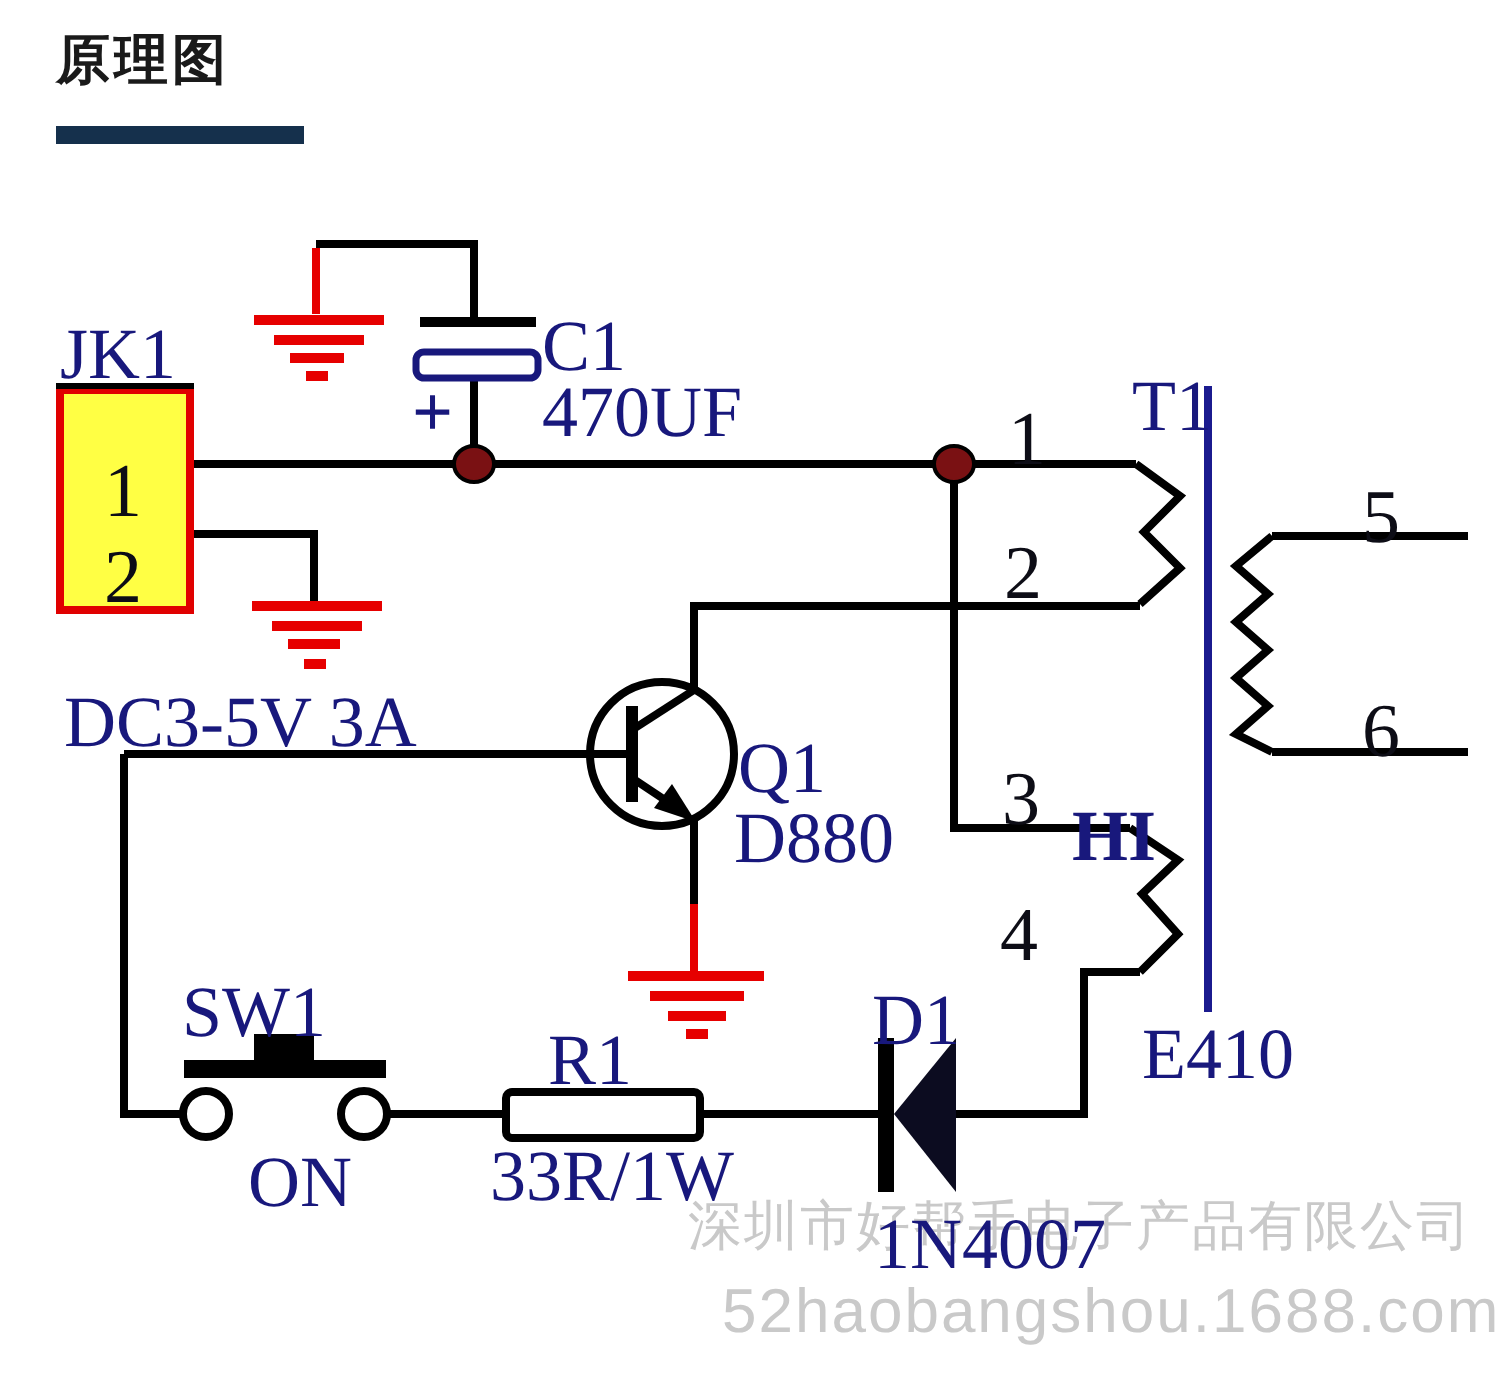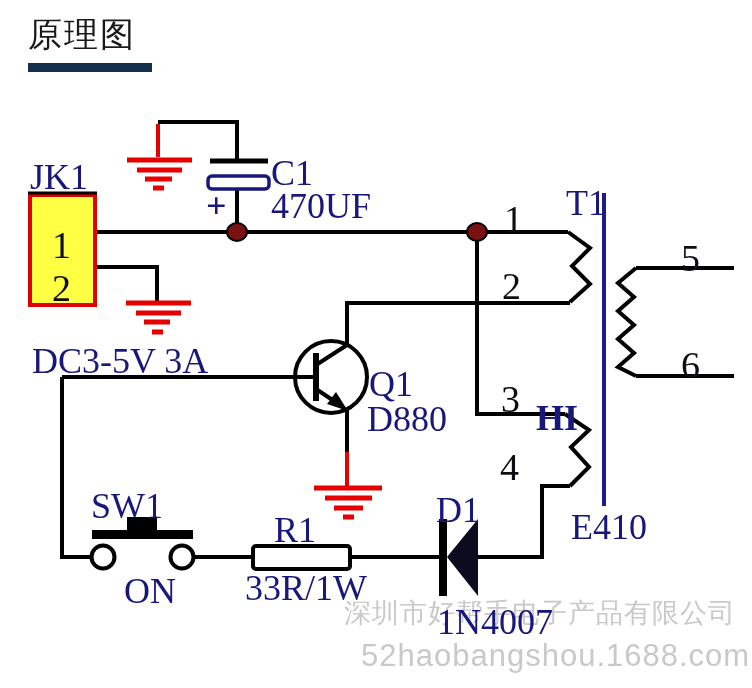--- a/index.html
+++ b/index.html
@@ -1,22 +1,22 @@
 <!DOCTYPE html>
 <html><head>
 <meta charset="utf-8">
 <style>
   html,body{margin:0;padding:0;}
   body{
     width:752px;height:688px;position:relative;background:#ffffff;
     font-family:"Liberation Sans",sans-serif;overflow:hidden;
   }
   #title{
-    position:absolute;left:28px;top:12px;font-size:34px;color:#1a1a1a;
-    font-weight:400;letter-spacing:2px;
+    position:absolute;left:28px;top:12px;font-size:27px;color:#1a1a1a;
+    font-weight:700;letter-spacing:2px;
   }
   #title-underline{
     position:absolute;left:28px;top:63px;width:124px;height:9px;background:#15304c;
   }
   svg{position:absolute;left:0;top:0;}
   text{font-family:"Liberation Serif",serif;}
   .lbl{fill:#18187c;font-size:36px;}
   .num{fill:#0d0d16;font-size:38px;}
   .wm{font-family:"Liberation Sans",sans-serif;fill:#c9c9c9;}
 </style>

